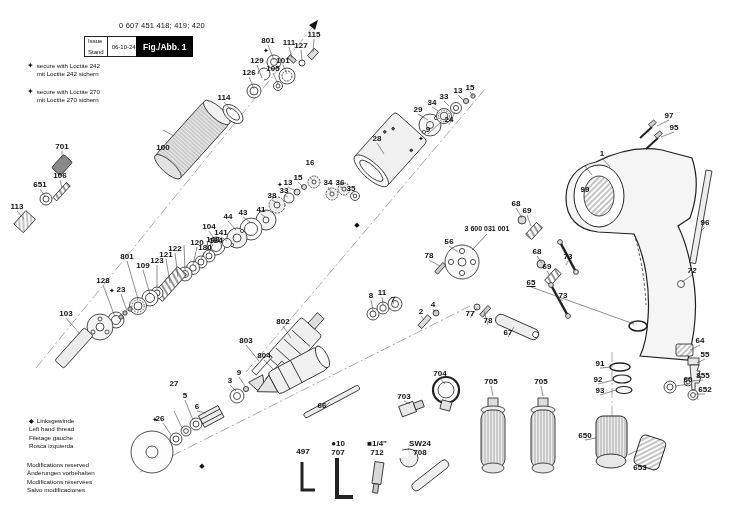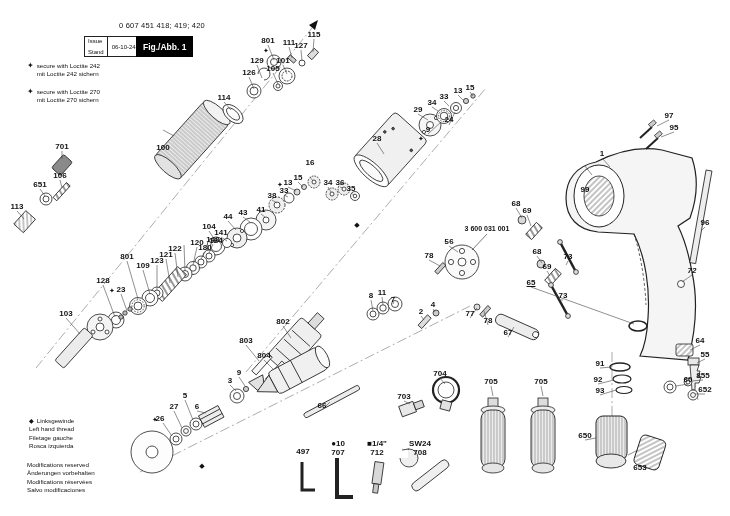--- a/index.html
+++ b/index.html
@@ -503,21 +503,21 @@
       <span class="callout" style="left: 264px; top: 356px;">804</span>
       <span class="callout" style="left: 371px; top: 296px;">8</span>
       <span class="callout" style="left: 382px; top: 293px;">11</span>
       <span class="callout" style="left: 393px; top: 300px;">7</span>
       <span class="callout" style="left: 421px; top: 312px;">2</span>
       <span class="callout" style="left: 433px; top: 305px;">4</span>
       <span class="callout" style="left: 230px; top: 381px;">3</span>
       <span class="callout" style="left: 239px; top: 373px;">9</span>
       <span class="callout" style="left: 185px; top: 396px;">5</span>
       <span class="callout" style="left: 197px; top: 407px;">6</span>
-      <span class="callout" style="left: 174px; top: 407px;">27</span>
+      <span class="callout" style="left: 174px; top: 384px;">27</span>
       <span class="callout" style="left: 160px; top: 419px;">26</span>
       <span class="callout" style="left: 322px; top: 406px;">66</span>
       <span class="callout" style="left: 404px; top: 397px;">703</span>
       <span class="callout" style="left: 440px; top: 374px;">704</span>
       <span class="callout" style="left: 491px; top: 382px;">705</span>
       <span class="callout" style="left: 541px; top: 382px;">705</span>
       <span class="callout" style="left: 303px; top: 452px;">497</span>
       <span class="callout" style="left: 338px; top: 444px;">●10</span>
       <span class="callout" style="left: 338px; top: 453px;">707</span>
       <span class="callout" style="left: 377px; top: 444px;">■1/4"</span>

